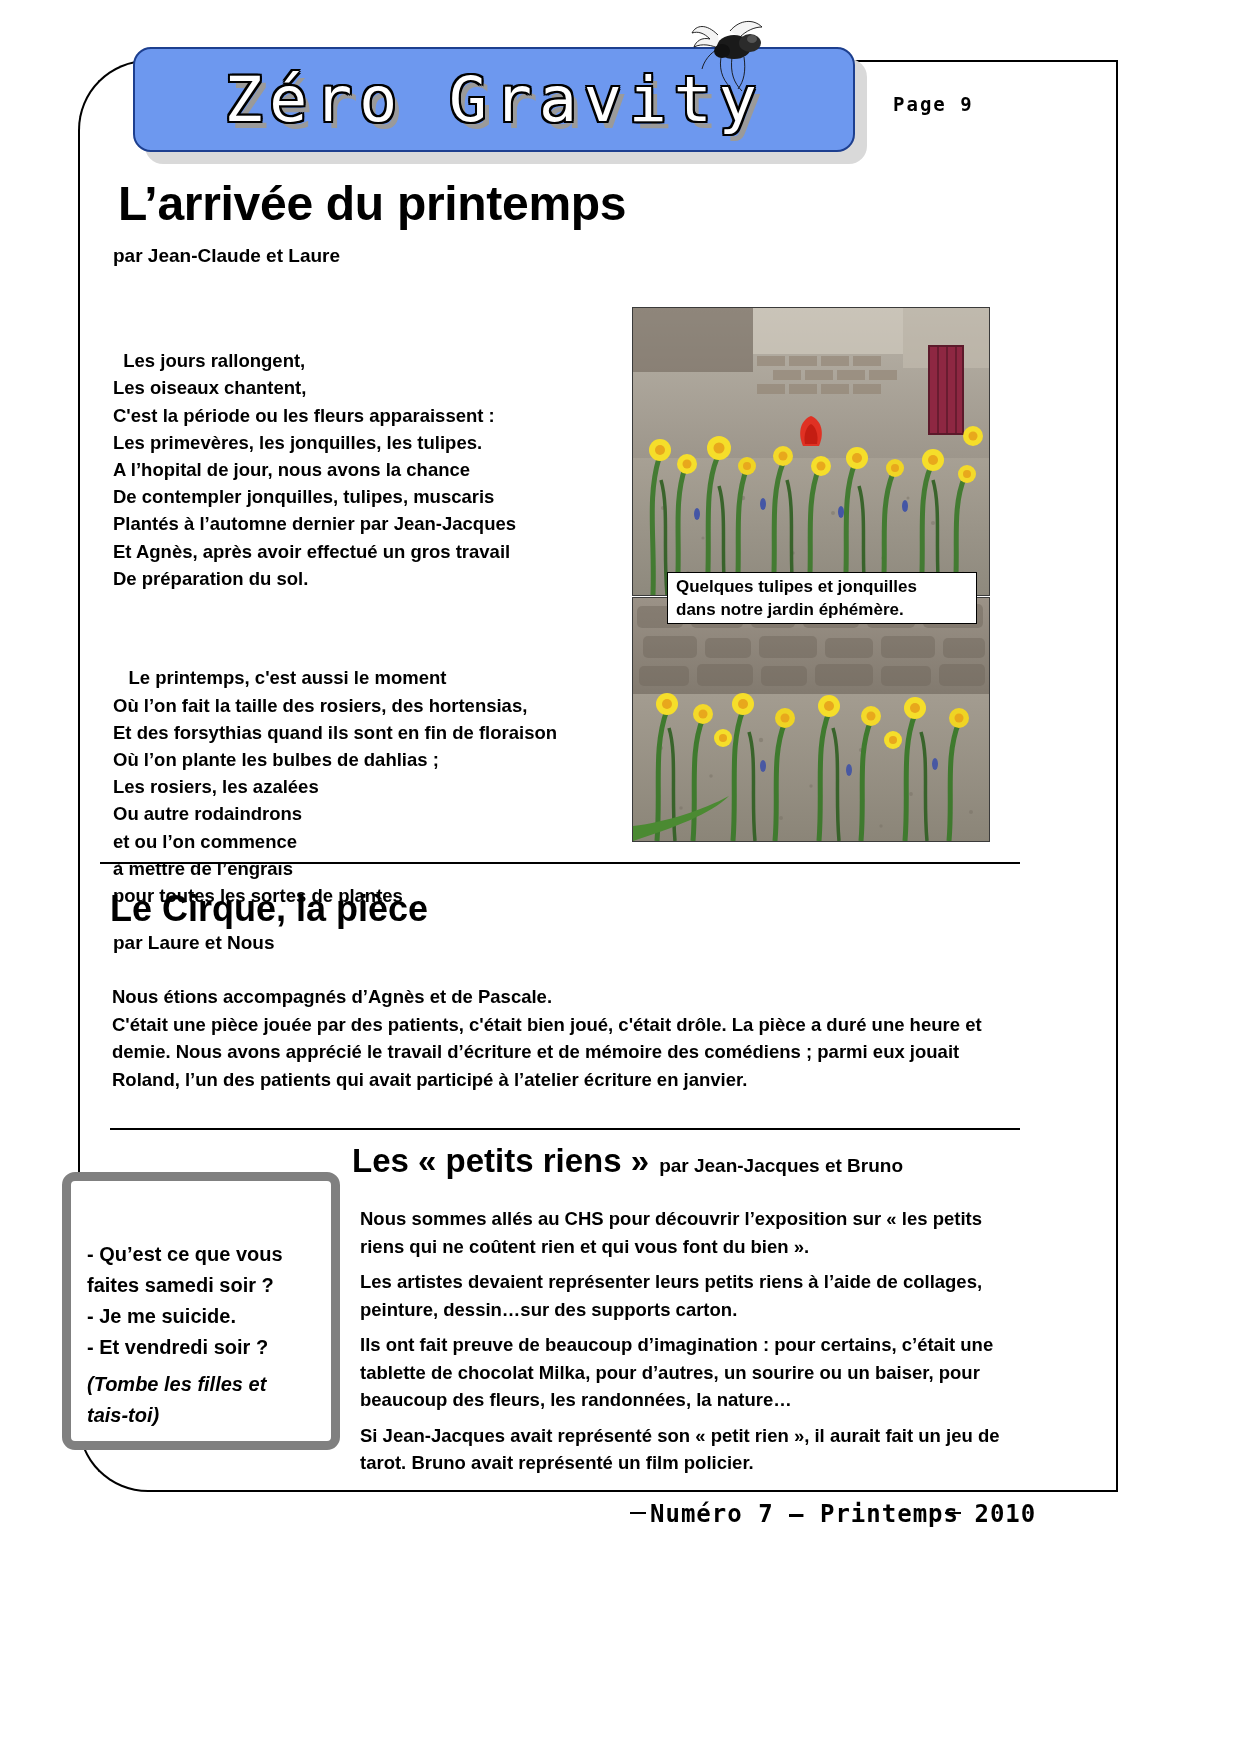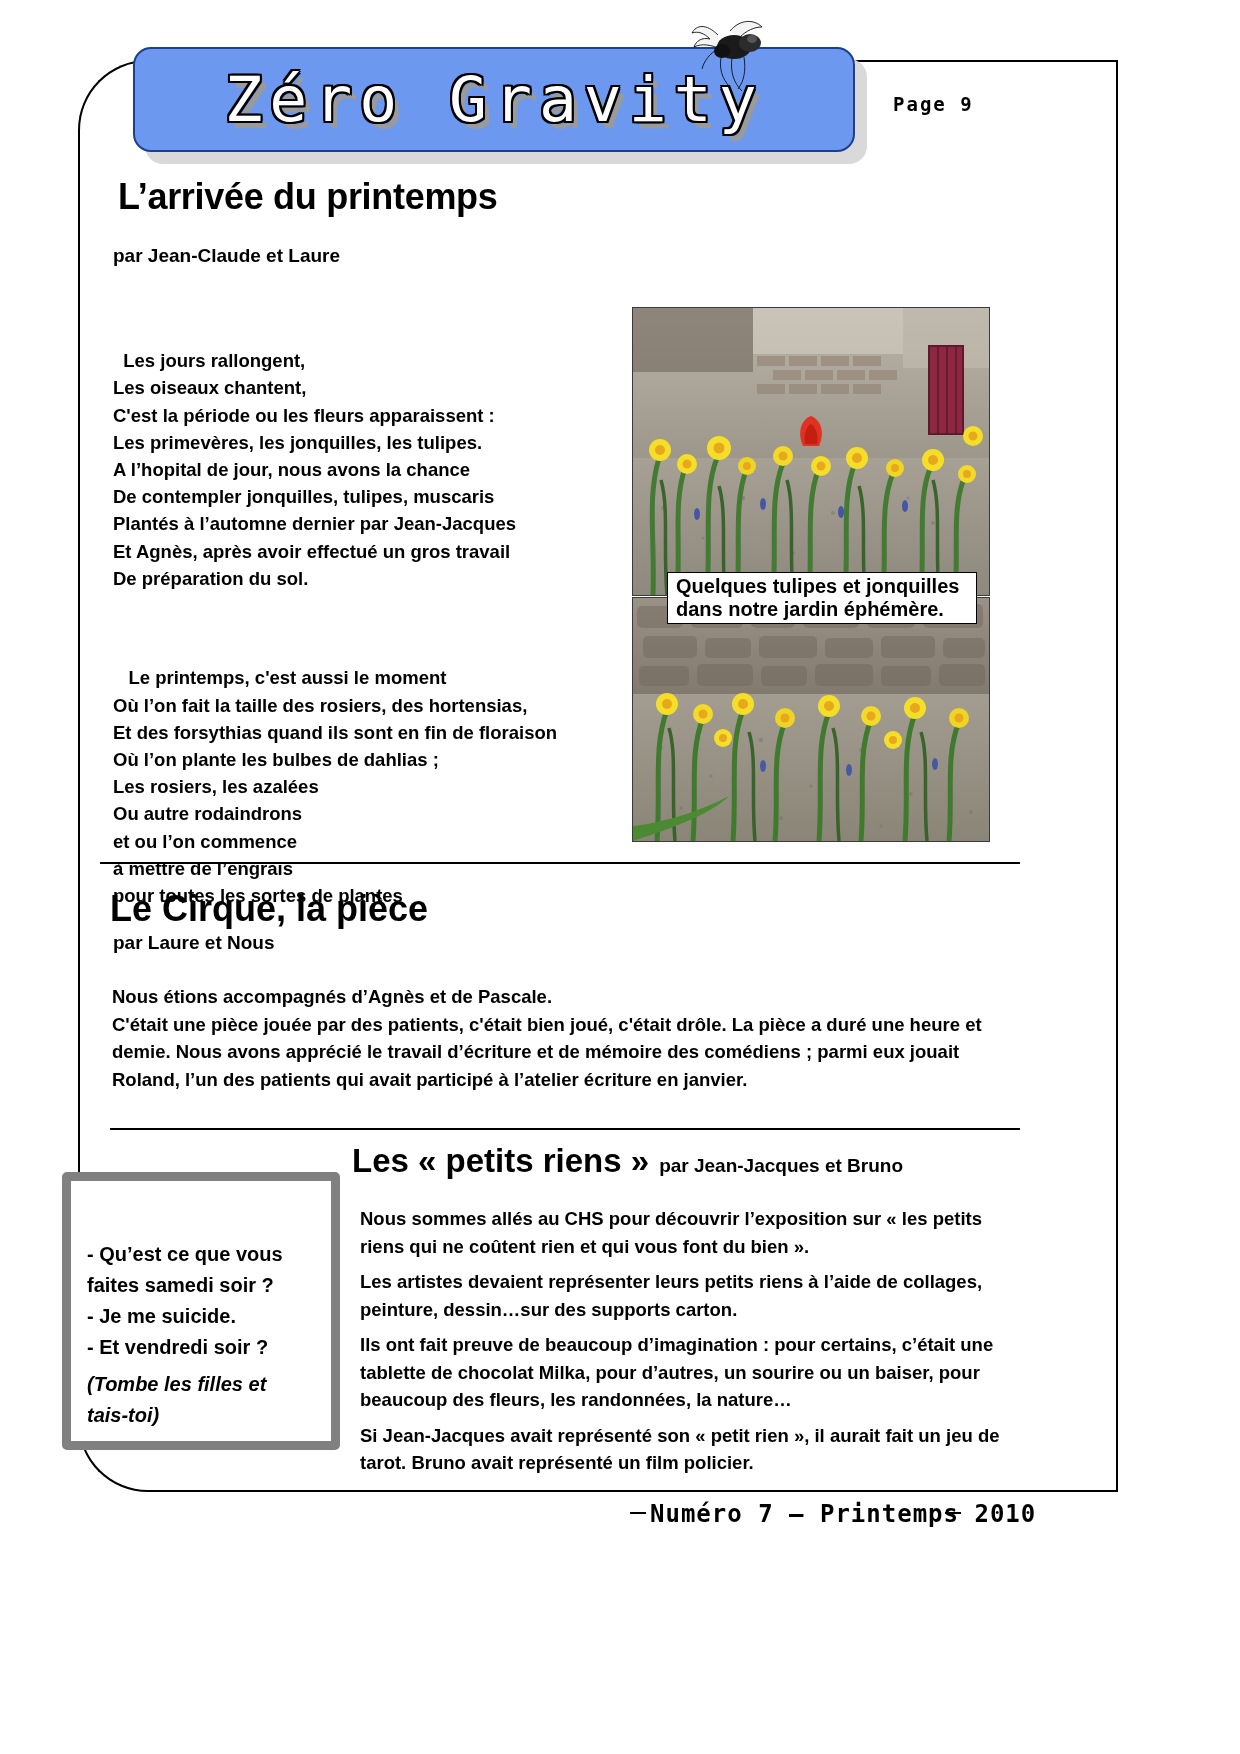--- a/index.html
+++ b/index.html
@@ -49,21 +49,21 @@
   }
   .page-number{
     position:absolute;left:893px;top:93px;
     font-family:"DejaVu Sans Mono",monospace;
     font-size:19px;font-weight:700;letter-spacing:2px;
   }
 
   
   .a1-title{
     position:absolute;left:118px;top:176px;
-    font-size:36px;font-weight:700;letter-spacing:-0.3px;
+    font-size:48px;font-weight:700;letter-spacing:-0.3px;
   }
   .a1-byline{
     position:absolute;left:113px;top:245px;
     font-size:19px;font-weight:700;
   }
   .poem{
     position:absolute;left:113px;top:320px;width:520px;
     font-size:18.5px;font-weight:700;line-height:27.2px;
     white-space:pre-wrap;
   }
@@ -74,21 +74,21 @@
     position:absolute;overflow:hidden;border:1px solid #3a3a3a;
   }
   .photo1{left:632px;top:307px;width:356px;height:287px;}
   .photo2{left:632px;top:597px;width:356px;height:243px;}
 
   .caption-box{
     position:absolute;left:667px;top:572px;width:310px;height:52px;
     background:#fff;border:1px solid #000;
     display:flex;flex-direction:column;justify-content:space-between;
     padding:2px 8px;box-sizing:border-box;
-    font-size:20px;font-weight:700;line-height:23px;
+    font-size:17px;font-weight:700;line-height:23px;
     z-index:5;
   }
 
   
   .rule{position:absolute;height:2px;background:#000;}
   .rule1{left:100px;top:862px;width:920px;}
   .rule2{left:110px;top:1128px;width:910px;}
 
   
   .a2-title{
@@ -115,21 +115,21 @@
   .a3-byline{font-size:19px;font-weight:700;margin-left:10px;}
   .a3-body{
     position:absolute;left:352px;top:1197px;width:668px;
     font-size:18.5px;font-weight:700;line-height:27.5px;
   }
   .a3-body p{margin:8px;}
 
   
   .joke-box{
     position:absolute;left:62px;top:1172px;width:278px;height:278px;
-    border:9px solid #808080;border-radius:5px;background:#fff;
+    border:9px solid #808080;border-radius:13px;background:#fff;
     box-sizing:border-box;z-index:6;
   }
   .joke-lines{
     position:absolute;left:16px;top:58px;width:240px;
     font-size:20px;font-weight:700;line-height:31px;
   }
   .joke-punch{
     position:absolute;left:16px;top:188px;width:240px;
     font-size:20px;font-weight:700;font-style:italic;line-height:31px;
   }

